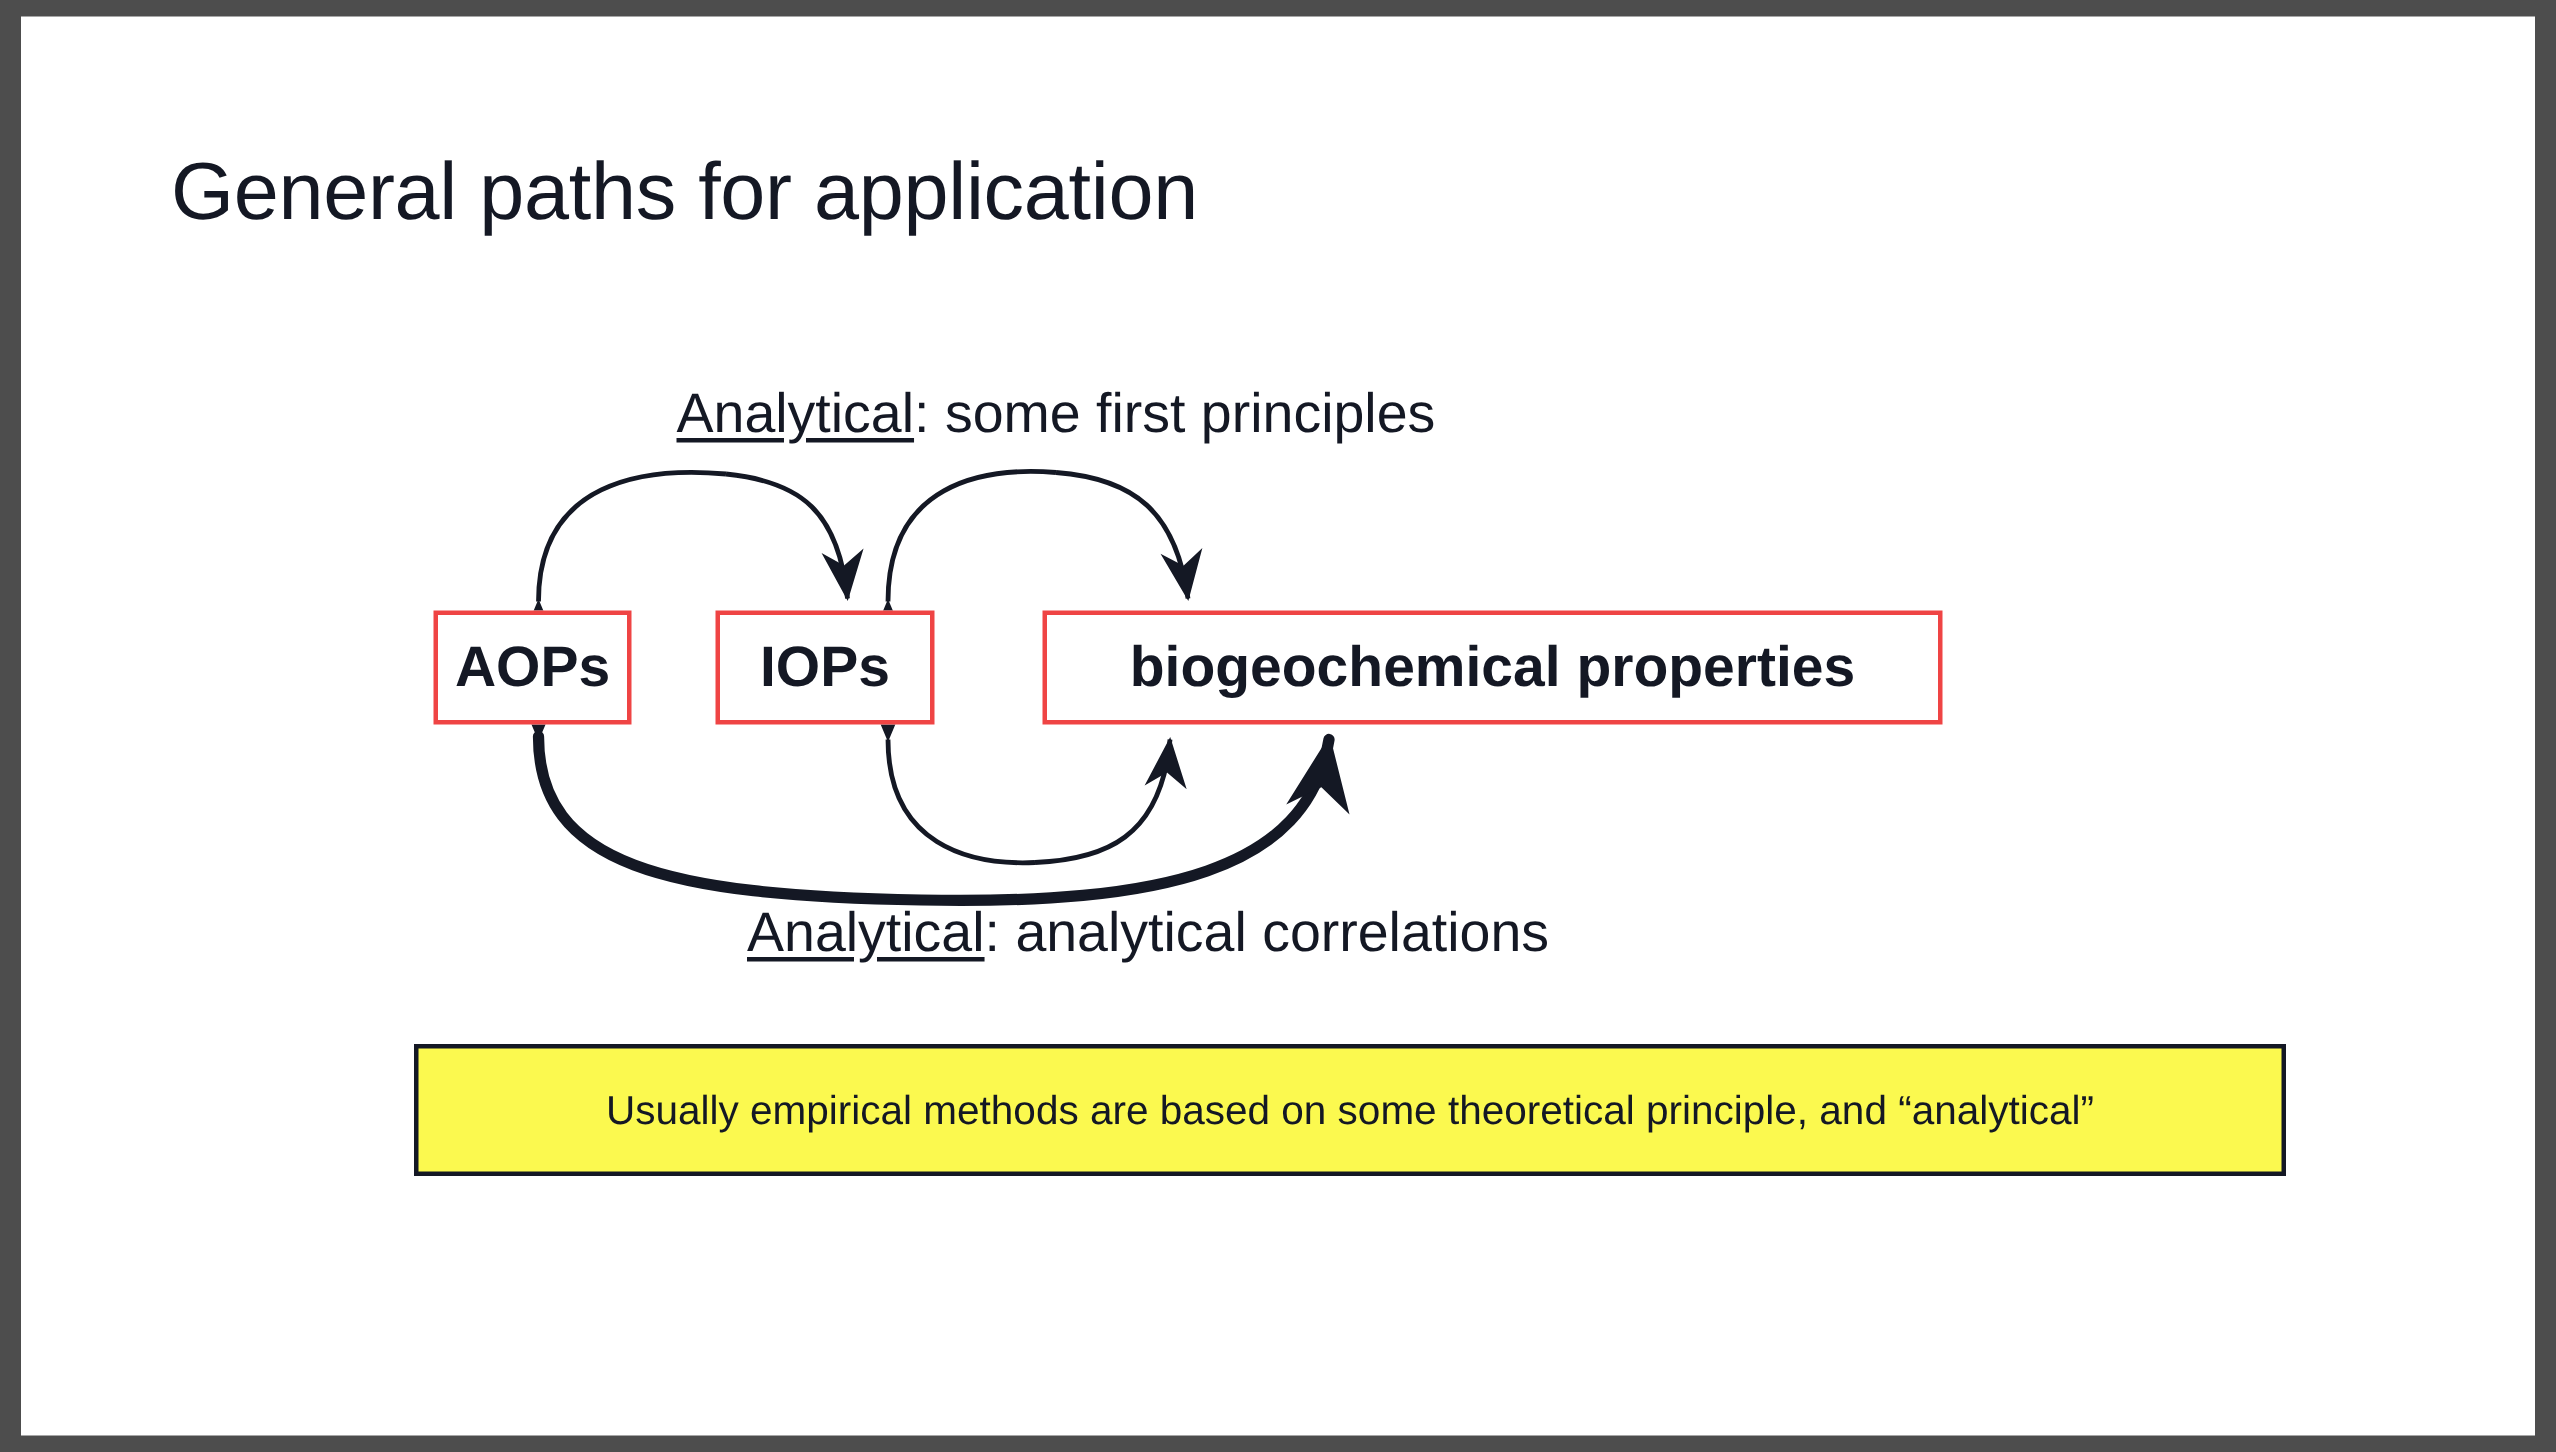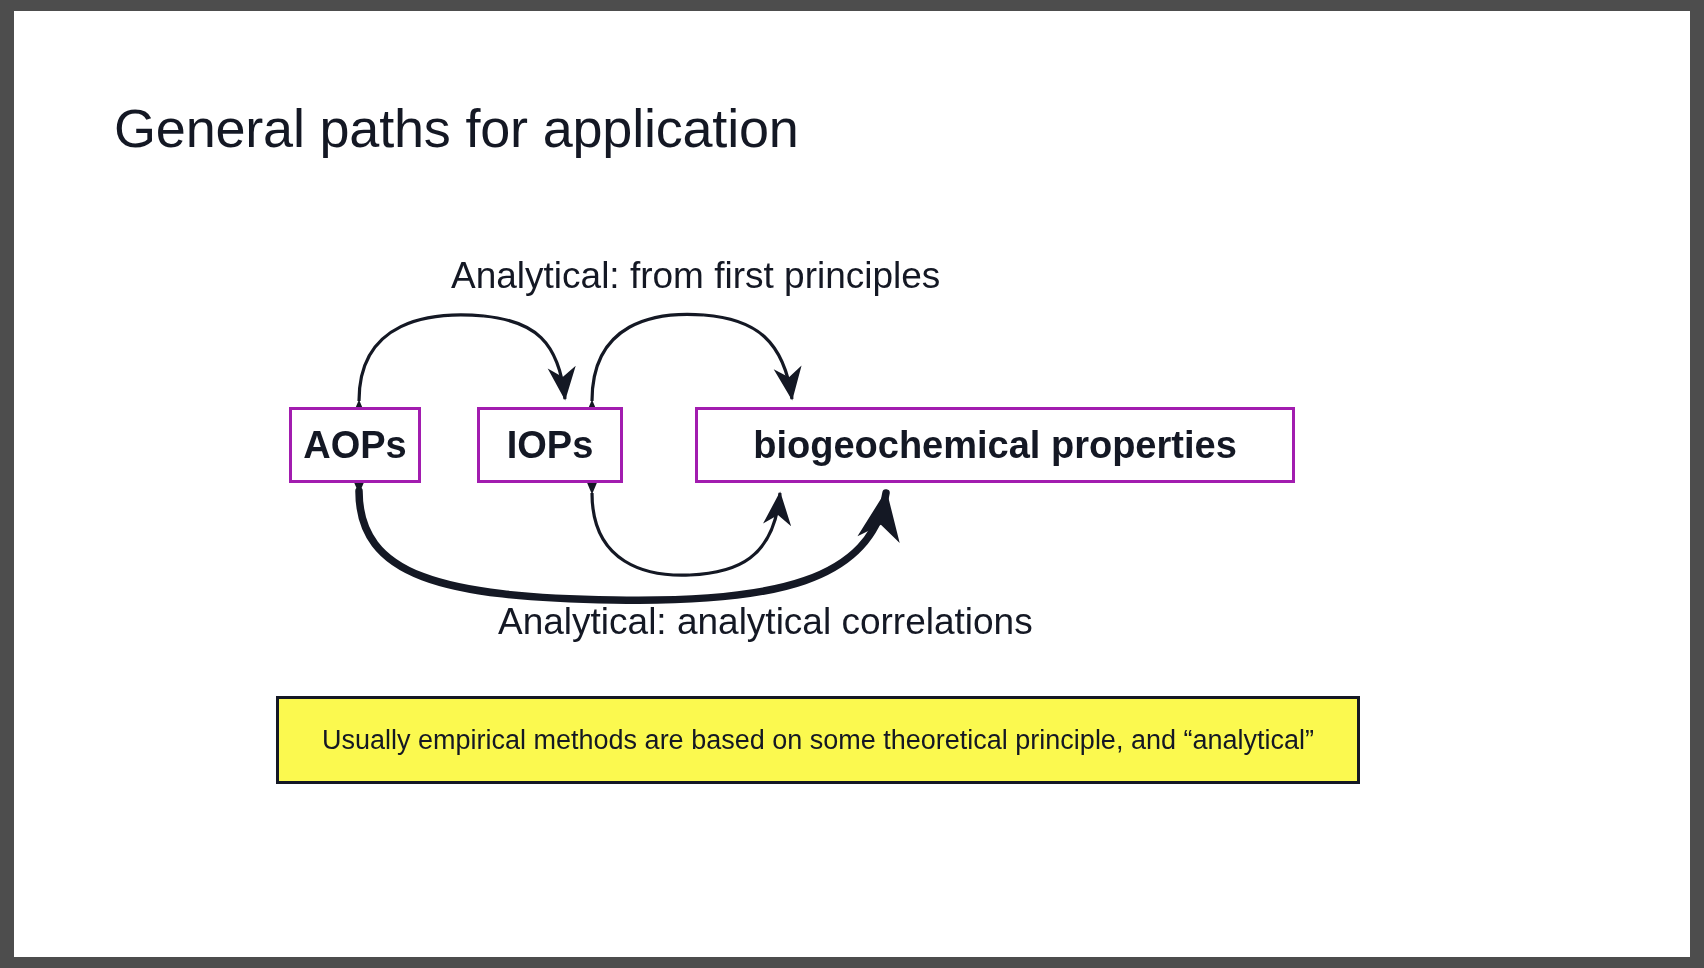--- a/index.html
+++ b/index.html
@@ -45,33 +45,34 @@
   }
   .caption {
     position: absolute;
     font-size: 37px;
     color: #141824;
     white-space: nowrap;
     font-family: "Liberation Sans", sans-serif;
     font-weight: 400;
   }
   .caption .emph {
+    text-decoration: underline;
     text-underline-offset: 4px;
   }
   #caption-analytical {
     left: 437px;
     top: 244px;
   }
   #caption-empirical {
     left: 484px;
     top: 590px;
   }
   .node-box {
     position: absolute;
-    border: 3px solid #a21caf;
+    border: 3px solid #ef4444;
     background: #ffffff;
     box-sizing: border-box;
     display: flex;
     align-items: center;
     justify-content: center;
     color: #141824;
     font-weight: bold;
     font-family: "Liberation Sans", sans-serif;
     white-space: nowrap;
   }
@@ -101,21 +102,21 @@
     left: 0;
     top: 0;
     width: 1676px;
     height: 946px;
     pointer-events: none;
   }
   #note-box {
     position: absolute;
     left: 262px;
     top: 685px;
-    width: 1084px;
+    width: 1248px;
     height: 88px;
     background: #fbf94f;
     border: 3px solid #141824;
     box-sizing: border-box;
     display: flex;
     flex-direction: column;
     align-items: center;
     justify-content: center;
     color: #141824;
     font-size: 27px;
@@ -128,21 +129,21 @@
   }
 </style>
 </head>
 <body>
 
 <div id="slide-frame">
   <div id="slide">
 
     <div id="slide-title">General paths for application</div>
 
-    <div class="caption" id="caption-analytical"><span class="emph">Analytical</span><span>: from first principles</span></div>
+    <div class="caption" id="caption-analytical"><span class="emph">Analytical</span><span>: some first principles</span></div>
 
     <div class="caption" id="caption-empirical"><span class="emph">Analytical</span><span>: analytical correlations</span></div>
 
     <svg id="arrow-layer" viewBox="0 0 1676 946" xmlns="http://www.w3.org/2000/svg">
       <defs>
         <marker id="ahead-thin" markerWidth="14" markerHeight="14" refX="10.5" refY="5" orient="auto" markerUnits="strokeWidth">
           <path d="M 0.5 0.6 L 11 5 L 0.5 9.4 L 3.6 5 Z" fill="#141824"></path>
         </marker>
         <marker id="ahead-thick" markerWidth="9" markerHeight="9" refX="6.6" refY="3.2" orient="auto" markerUnits="strokeWidth">
           <path d="M 0.3 0.35 L 7 3.2 L 0.3 6.05 L 2.3 3.2 Z" fill="#141824"></path>

